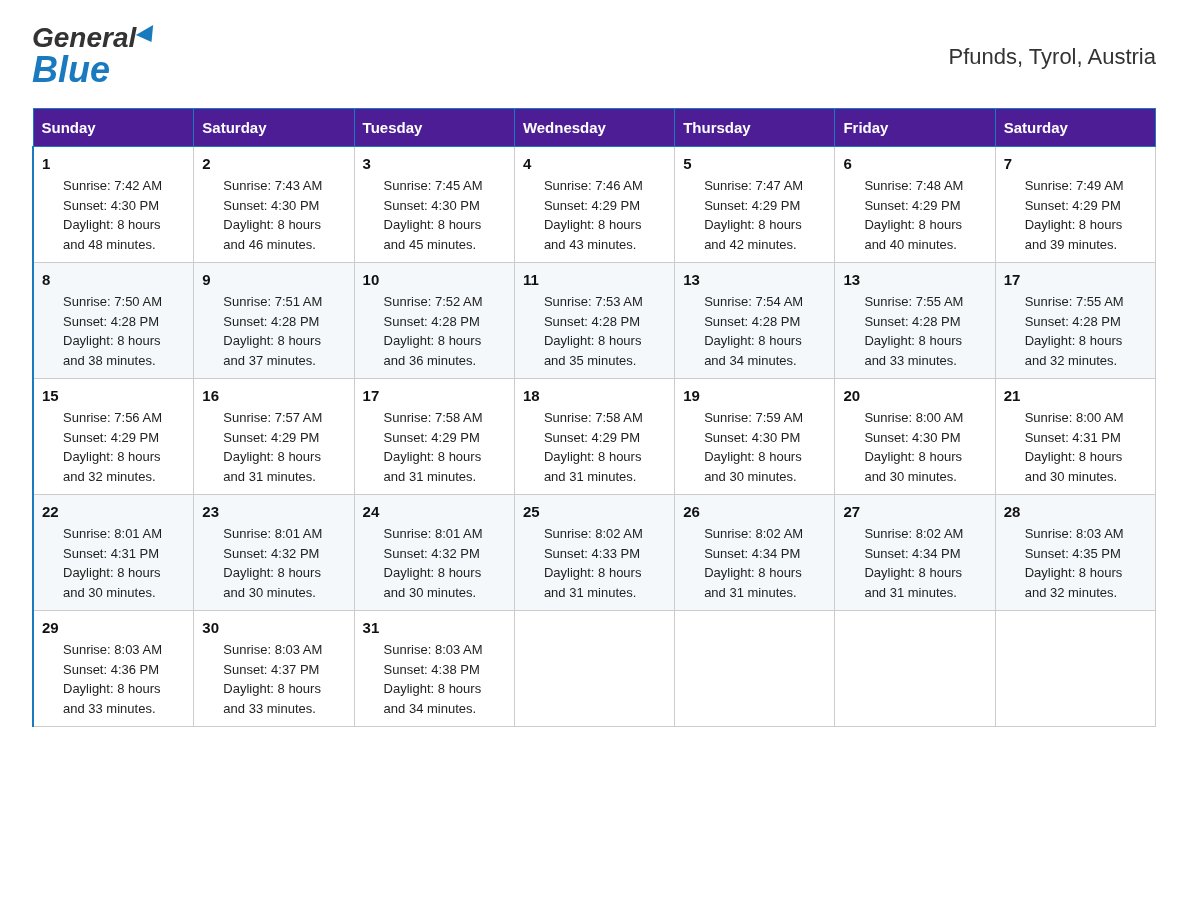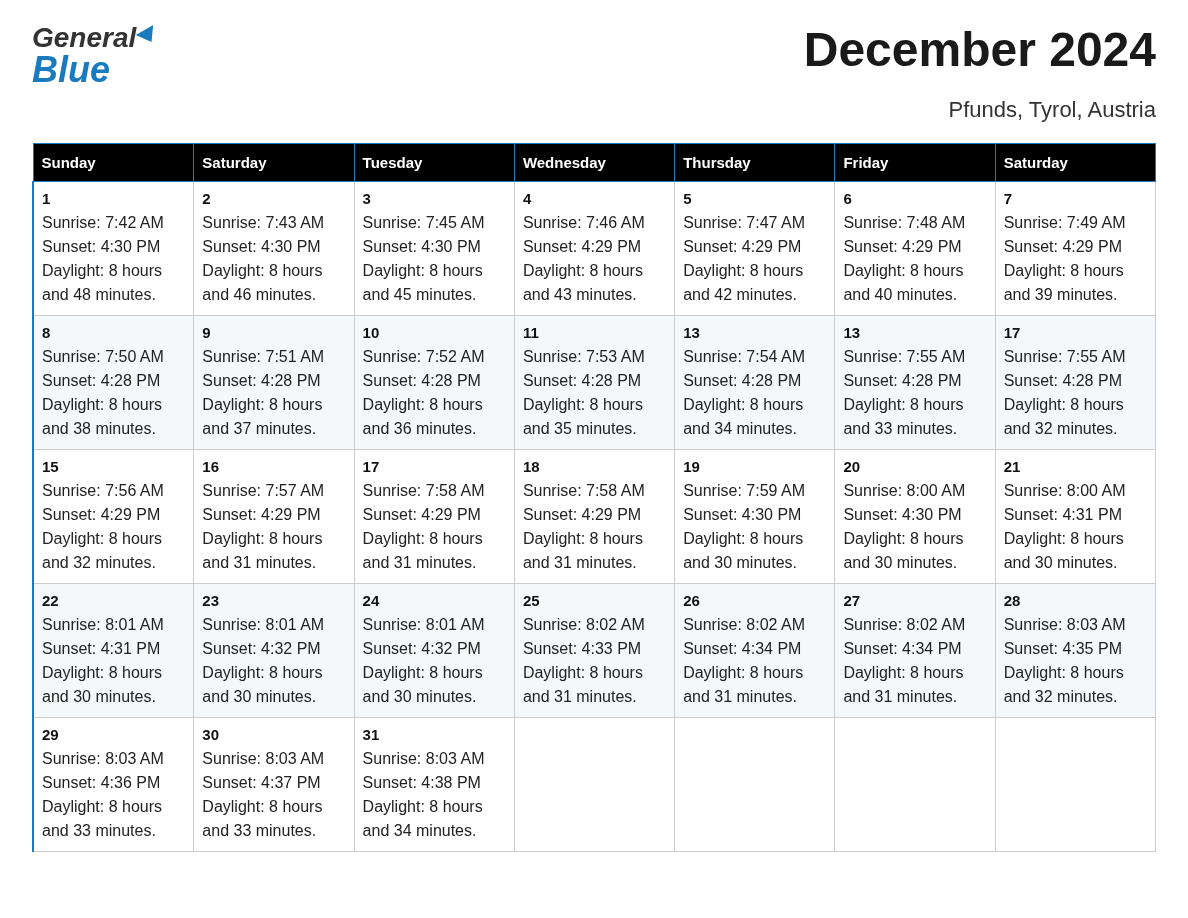--- a/index.html
+++ b/index.html
@@ -64,21 +64,21 @@
       font-size: 22px;
       color: #333;
       margin-top: 20px;
     }
     table {
       width: 100%;
       border-collapse: collapse;
       font-size: 13px;
     }
     thead tr th {
-      background-color: #000000;
+      background-color: #4c1d95;
       color: #fff;
       padding: 10px 8px;
       text-align: left;
       font-size: 15px;
       font-weight: bold;
       border: 1px solid #1a7abf;
     }
     tbody tr td {
       border: 1px solid #ccc;
       padding: 8px 8px;
@@ -86,23 +86,24 @@
       min-height: 90px;
     }
     tbody tr td .day-num {
       font-size: 15px;
       font-weight: bold;
       display: block;
       margin-bottom: 4px;
       color: #111;
     }
     tbody tr td .day-info {
-      font-size: 16px;
+      font-size: 13px;
       color: #222;
       line-height: 1.5;
+      margin-left: 21px;
     }
     tbody tr:nth-child(odd) td {
       background-color: #fff;
     }
     tbody tr:nth-child(even) td {
       background-color: #f5f8fb;
     }
     .empty-cell {
       background-color: #fff !important;
     }
@@ -115,21 +116,20 @@
 
 <div class="header">
   <div class="logo">
     <div class="logo-row">
       <span class="logo-general">General</span>
       <span class="logo-triangle"></span>
     </div>
     <span class="logo-blue">Blue</span>
   </div>
   <div class="title-section">
-    <div class="month-title">December 2024</div>
     <div class="location-title">Pfunds, Tyrol, Austria</div>
   </div>
 </div>
 
 <table>
   <thead>
     <tr>
     <th>Sunday</th>
         <th>Saturday</th>
         <th>Tuesday</th>

